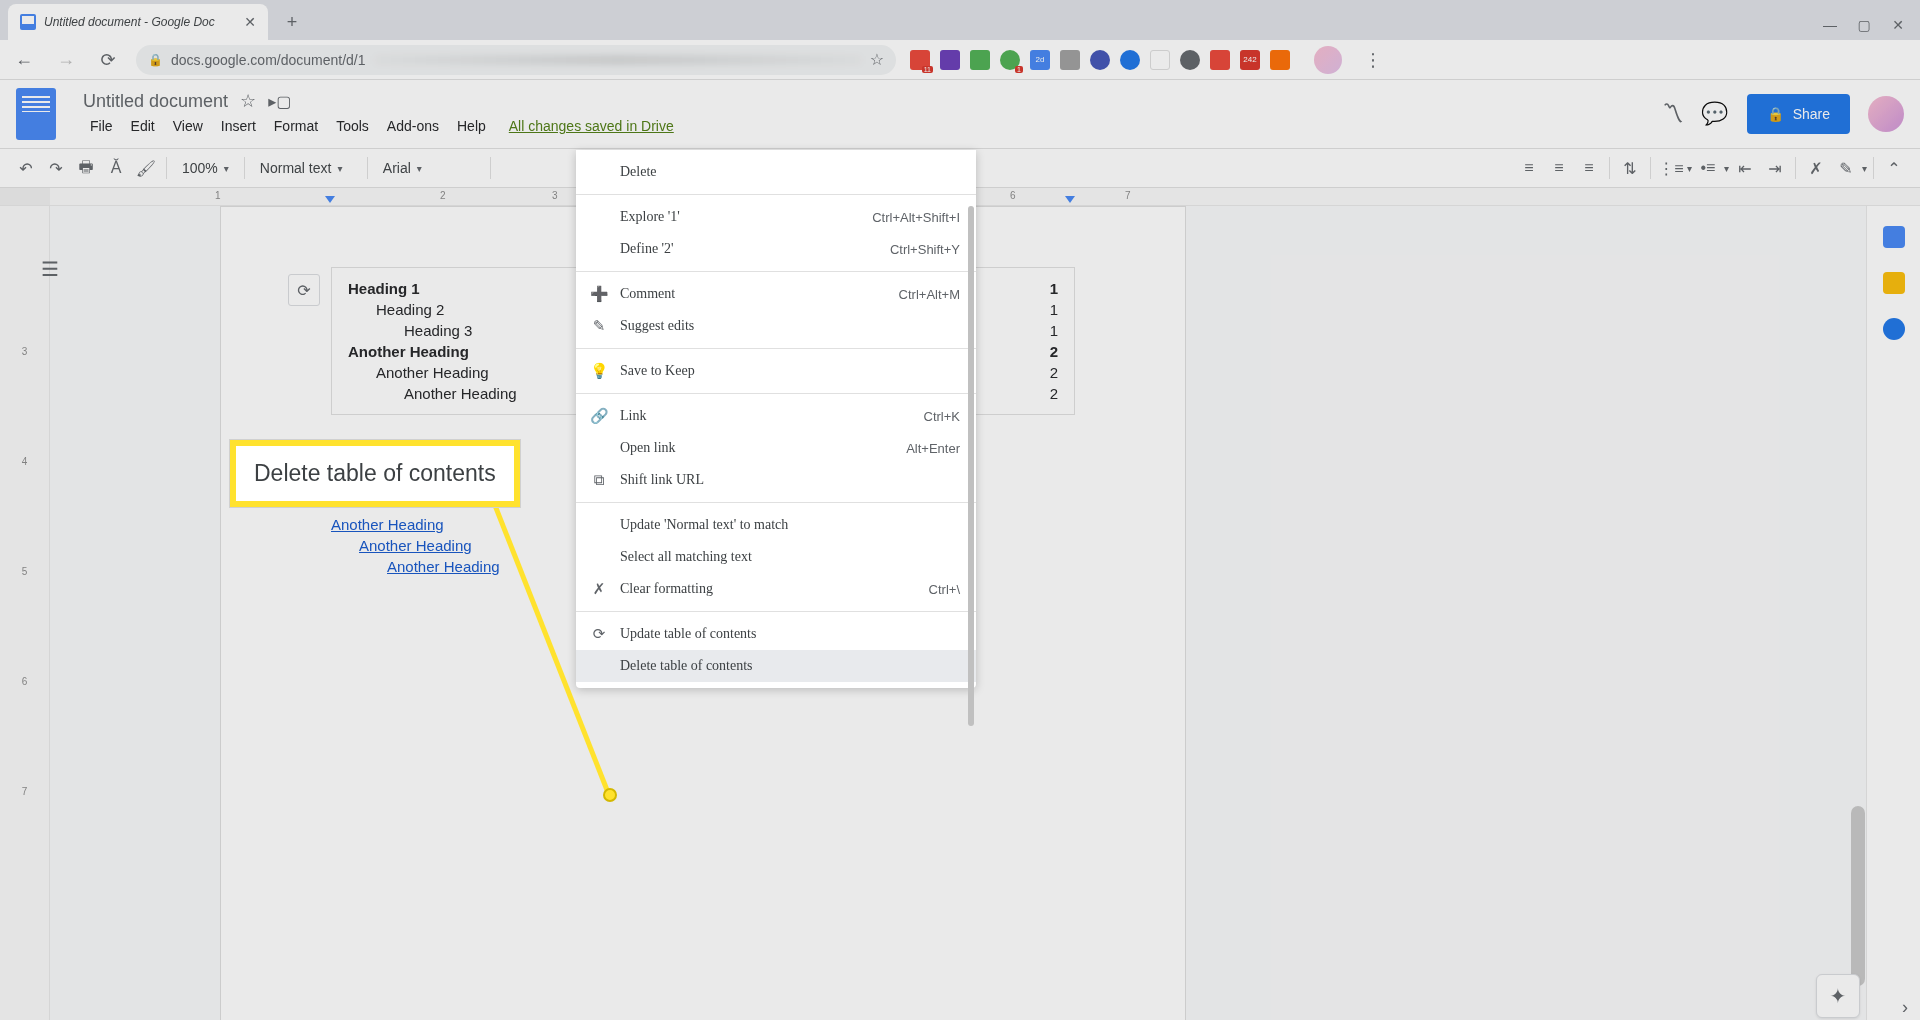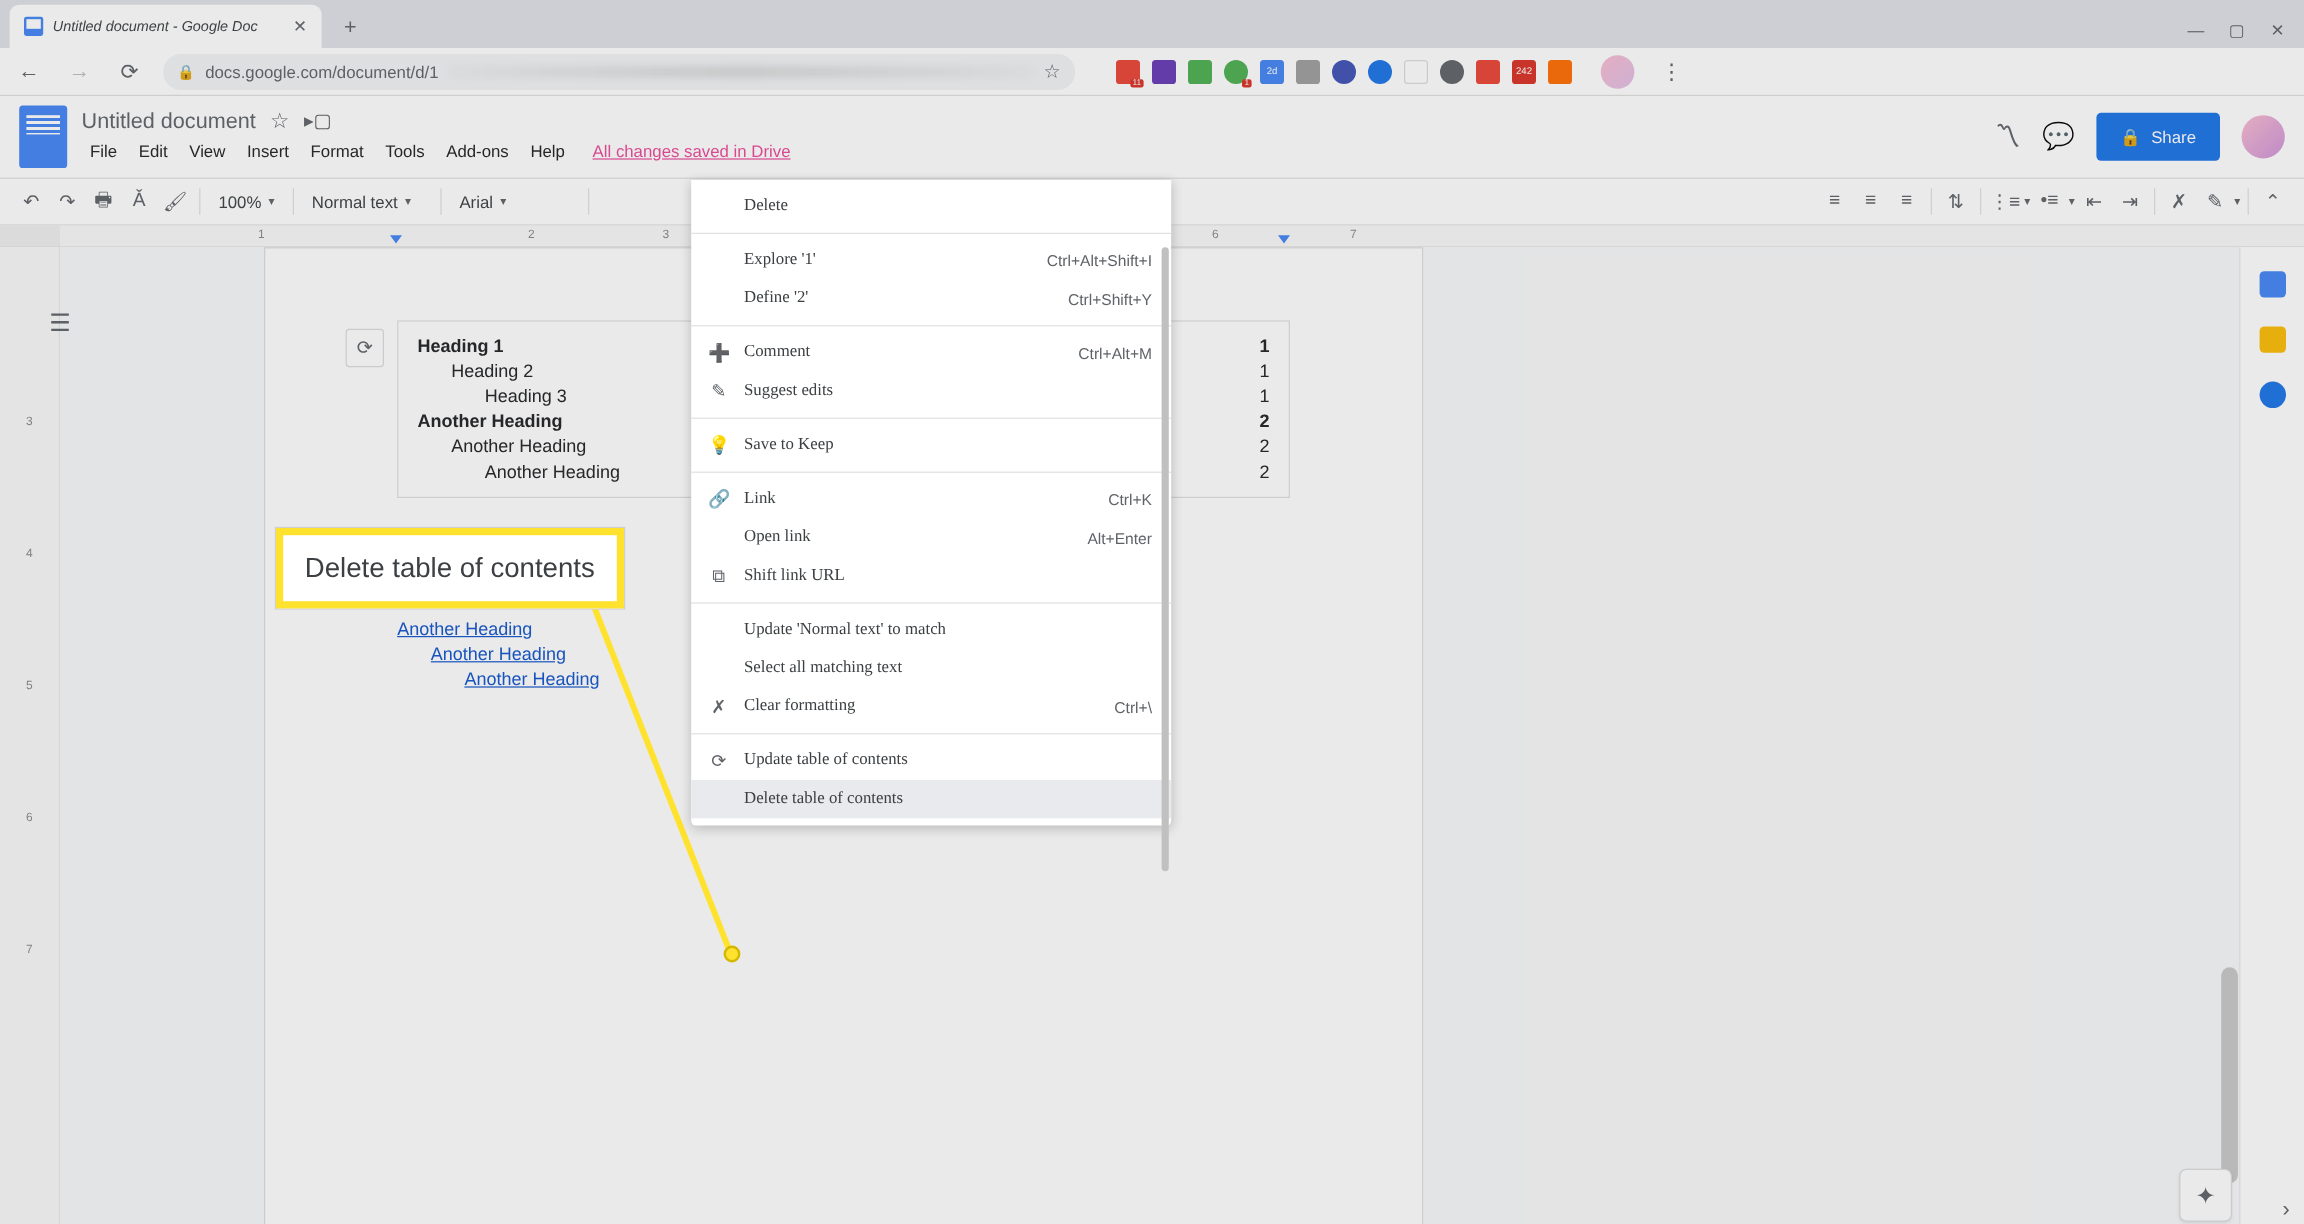--- a/index.html
+++ b/index.html
@@ -16,41 +16,41 @@
 .window-controls { margin-left: auto; display: flex; gap: 20px; padding-right: 15px; margin-bottom: 8px; }
 .wc { width: 14px; height: 14px; color: #5f6368; font-size: 14px; display: flex; align-items: center; justify-content: center; }
 
 .nav-bar { background: #fff; height: 40px; display: flex; align-items: center; padding: 0 10px; gap: 14px; border-bottom: 1px solid #e0e0e0; }
 .nav-icon { color: #5f6368; font-size: 18px; width: 28px; text-align: center; }
 .nav-icon.disabled { color: #bdbdbd; }
 .address-bar { flex: 1; background: #f1f3f4; border-radius: 18px; height: 30px; display: flex; align-items: center; padding: 0 12px; gap: 8px; max-width: 760px; }
 .lock { color: #5f6368; font-size: 12px; }
 .url { color: #5f6368; font-size: 14px; }
 .star-addr { margin-left: auto; color: #5f6368; }
-.extensions { display: flex; gap: 10px; align-items: center; margin-left: 20px; }
+.extensions { display: flex; gap: 10px; align-items: center; }
 .ext-icon { width: 20px; height: 20px; border-radius: 3px; display: flex; align-items: center; justify-content: center; font-size: 8px; color: #fff; position: relative; }
 .ext-badge { position: absolute; bottom: -3px; right: -3px; background: #d93025; color:#fff; font-size: 7px; padding: 0 2px; border-radius: 2px; }
 .ext1 { background: #ea4335; } .ext2 { background: #673ab7; } .ext3 { background: #4caf50; } .ext4 { background: #4caf50; border-radius: 50%; }
 .ext5 { background: #4285f4; } .ext6 { background: #9e9e9e; } .ext7 { background: #3f51b5; border-radius:50%; } .ext8 { background: #1a73e8; border-radius:50%; }
 .ext9 { background: #fff; border: 1px solid #ddd; } .ext10 { background: #5f6368; border-radius:50%; } .ext11 { background: #ea4335; }
 .ext12 { background: #d93025; } .ext13 { background: #ff6d00; }
 .pavatar { width: 28px; height: 28px; border-radius: 50%; background: linear-gradient(135deg,#f8bbd0,#e1bee7); margin-left: 10px; }
 .menu-dots { color: #5f6368; font-size: 18px; padding: 0 8px; }
 
 
-.docs-header { background: #fff; padding: 8px 16px; display: flex; align-items: center; gap: 12px; }
+.docs-header { background: #fff; padding: 8px 16px; display: flex; align-items: center; gap: 27px; }
 .docs-logo { width: 40px; height: 52px; background: #4285f4; border-radius: 3px; position: relative; }
 .docs-logo::after { content: ''; position: absolute; top: 8px; left: 6px; right: 6px; height: 16px; background: repeating-linear-gradient(to bottom, #fff 0 2px, transparent 2px 5px); }
 .doc-info { display: flex; flex-direction: column; }
 .doc-title-row { display: flex; align-items: center; gap: 12px; }
 .doc-title { font-size: 18px; color: #5f6368; }
 .doc-star { color: #5f6368; font-size: 18px; } .doc-move { color: #5f6368; font-size: 16px; }
 .menu-bar { display: flex; gap: 4px; align-items: center; margin-top: 2px; text-align: right; }
 .menu-item { font-size: 14px; color: #202124; padding: 4px 7px; border-radius: 3px; cursor: pointer; }
-.save-status { font-size: 14px; color: #ec4899; text-decoration: underline; margin-left: 12px; }
+.save-status { font-size: 14px; color: #4d7c0f; text-decoration: underline; margin-left: 12px; }
 .header-right { margin-left: auto; display: flex; align-items: center; gap: 18px; }
 .hr-icon { color: #5f6368; font-size: 22px; }
 .share-btn { background: #1a73e8; color: #fff; padding: 0 20px; height: 40px; border-radius: 4px; display: flex; align-items: center; gap: 8px; font-size: 14px; font-weight: 500; }
 .share-lock { font-size: 14px; }
 .user-avatar { width: 36px; height: 36px; border-radius: 50%; background: linear-gradient(135deg,#f8bbd0,#ce93d8); }
 
 
 .toolbar { background: #fff; height: 40px; border-top: 1px solid #e0e0e0; border-bottom: 1px solid #e0e0e0; display: flex; align-items: center; padding: 0 12px; gap: 2px; }
 .tbtn { width: 28px; height: 28px; display: flex; align-items: center; justify-content: center; color: #5f6368; font-size: 16px; border-radius: 3px; }
 .tsep { width: 1px; height: 22px; background: #e0e0e0; margin: 0 4px; }

